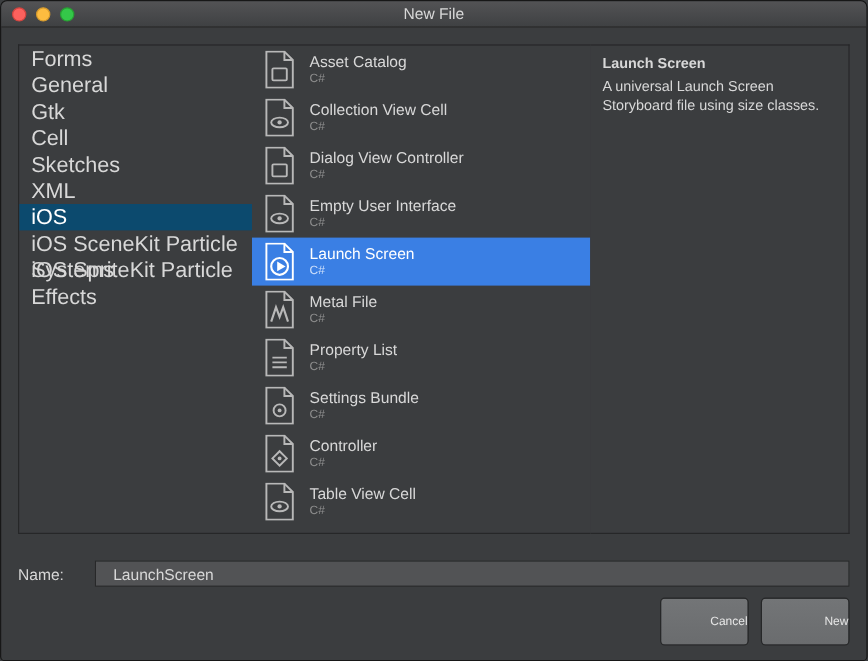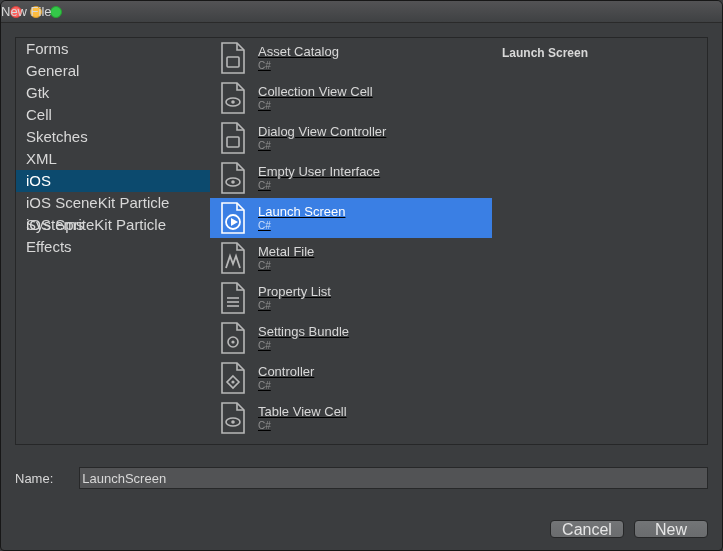--- a/index.html
+++ b/index.html
@@ -3,45 +3,45 @@
 <meta charset="utf-8">
 <style>
   *{box-sizing:border-box;margin:0;padding:0;font-family:-apple-system,"Helvetica Neue",Arial,sans-serif;}
   body{width:723px;height:551px;background:#3b3d3f;border:1px solid #171717;border-radius:6px 6px 4px 4px;overflow:hidden;position:relative;}
   .titlebar{height:22px;background:linear-gradient(#535355,#3f4143);border-bottom:1px solid #2a2a2a;display:flex;align-items:center;position:relative;}
   .traffic{display:flex;gap:8px;margin-left:9px;}
   .tl{width:12px;height:12px;border-radius:50%;}
   .tl.red{background:#fc615d;border:1px solid #d2443f;}
   .tl.yellow{background:#fdbc40;border:1px solid #d59a2d;}
   .tl.green{background:#34c749;border:1px solid #27a033;}
-  .title{position:absolute;left:0;right:0;font-size:13px;color:#d8d8d8;pointer-events:none;}
+  .title{position:absolute;left:0;right:0;text-align:center;font-size:13px;color:#d8d8d8;pointer-events:none;}
   .content{display:flex;padding:14px;gap:0;height:436px;}
   .panel{background:#3b3d3f;border:1px solid #262728;}
   .left{width:195px;border-right:none;overflow:hidden;}
   .mid{width:282px;border-left:none;border-right:none;overflow-y:auto;}
   .mid::-webkit-scrollbar{width:0;}
   .right{flex:1;border-left:none;padding:8px 10px;}
-  .cat{height:22px;line-height:22px;padding:0 10px;font-size:15px;color:#d8d8d8;cursor:default;}
+  .cat{height:22px;line-height:22px;padding:0 10px;font-size:18px;color:#d8d8d8;cursor:default;}
   .cat.sel{background:#0c4a6e;color:#fff;}
-  .tmpl{display:flex;align-items:center;height:40px;padding:2px 8px;cursor:default;text-decoration:underline;}
+  .tmpl{display:flex;align-items:center;height:40px;padding:2px 8px;cursor:default;}
   .tmpl.sel{background:#3a7fe4;}
   .ticon{width:30px;height:34px;flex-shrink:0;display:flex;align-items:center;justify-content:center;}
   .ticon svg{display:block;}
   .tmeta{margin-left:10px;display:flex;flex-direction:column;line-height:1.15;}
   .tname{font-size:13px;color:#d8d8d8;}
   .tlang{font-size:10px;color:#8f8f8f;}
   .tmpl.sel .tname{color:#fff;}
   .tmpl.sel .tlang{color:#cfe0fb;}
   .desc-title{font-size:12px;font-weight:600;color:#d8d8d8;margin-bottom:4px;}
   .desc-body{font-size:12px;color:#d8d8d8;line-height:1.35;}
   .namebar{display:flex;align-items:center;padding:4px 14px 0 14px;height:34px;}
   .namelbl{font-size:13px;color:#d8d8d8;margin-right:26px;}
-  .namein{flex:1;height:22px;background:#525355;border:1px solid #272829;border-radius:0;color:#d8d8d8;font-size:13px;padding:0 2px;outline:none;}
+  .namein{flex:1;height:22px;background:#525355;border:1px solid #272829;border-radius:0;color:#d8d8d8;font-size:13px;padding:0 14px;outline:none;}
   .footer{position:absolute;bottom:12px;right:14px;display:flex;gap:10px;}
-  .btn{height:18px;min-width:74px;background:linear-gradient(#737577,#6a6c6e);border:1px solid #262728;color:#e6e6e6;font-size:16px;border-radius:4px;cursor:default;}
+  .btn{height:40px;min-width:74px;background:linear-gradient(#737577,#6a6c6e);border:1px solid #262728;color:#e6e6e6;font-size:10px;border-radius:4px;cursor:default;text-align:right;}
 </style>
 </head>
 <body>
 
 <div class="titlebar">
   <div class="traffic">
     <div class="tl red"></div>
     <div class="tl yellow"></div>
     <div class="tl green"></div>
   </div>
@@ -195,20 +195,21 @@
   </svg>
         </div>
         <div class="tmeta">
           <span class="tname">Table View Cell</span>
           <span class="tlang">C#</span>
         </div>
       </div>
     </div>
   <div class="panel right">
     <div class="desc-title">Launch Screen</div>
+    <div class="desc-body">A universal Launch Screen Storyboard file using size classes.</div>
   </div>
 </div>
 
 <div class="namebar">
   <span class="namelbl">Name:</span>
   <input class="namein" value="LaunchScreen" style="">
 </div>
 
 <div class="footer">
   <button class="btn">Cancel</button>

